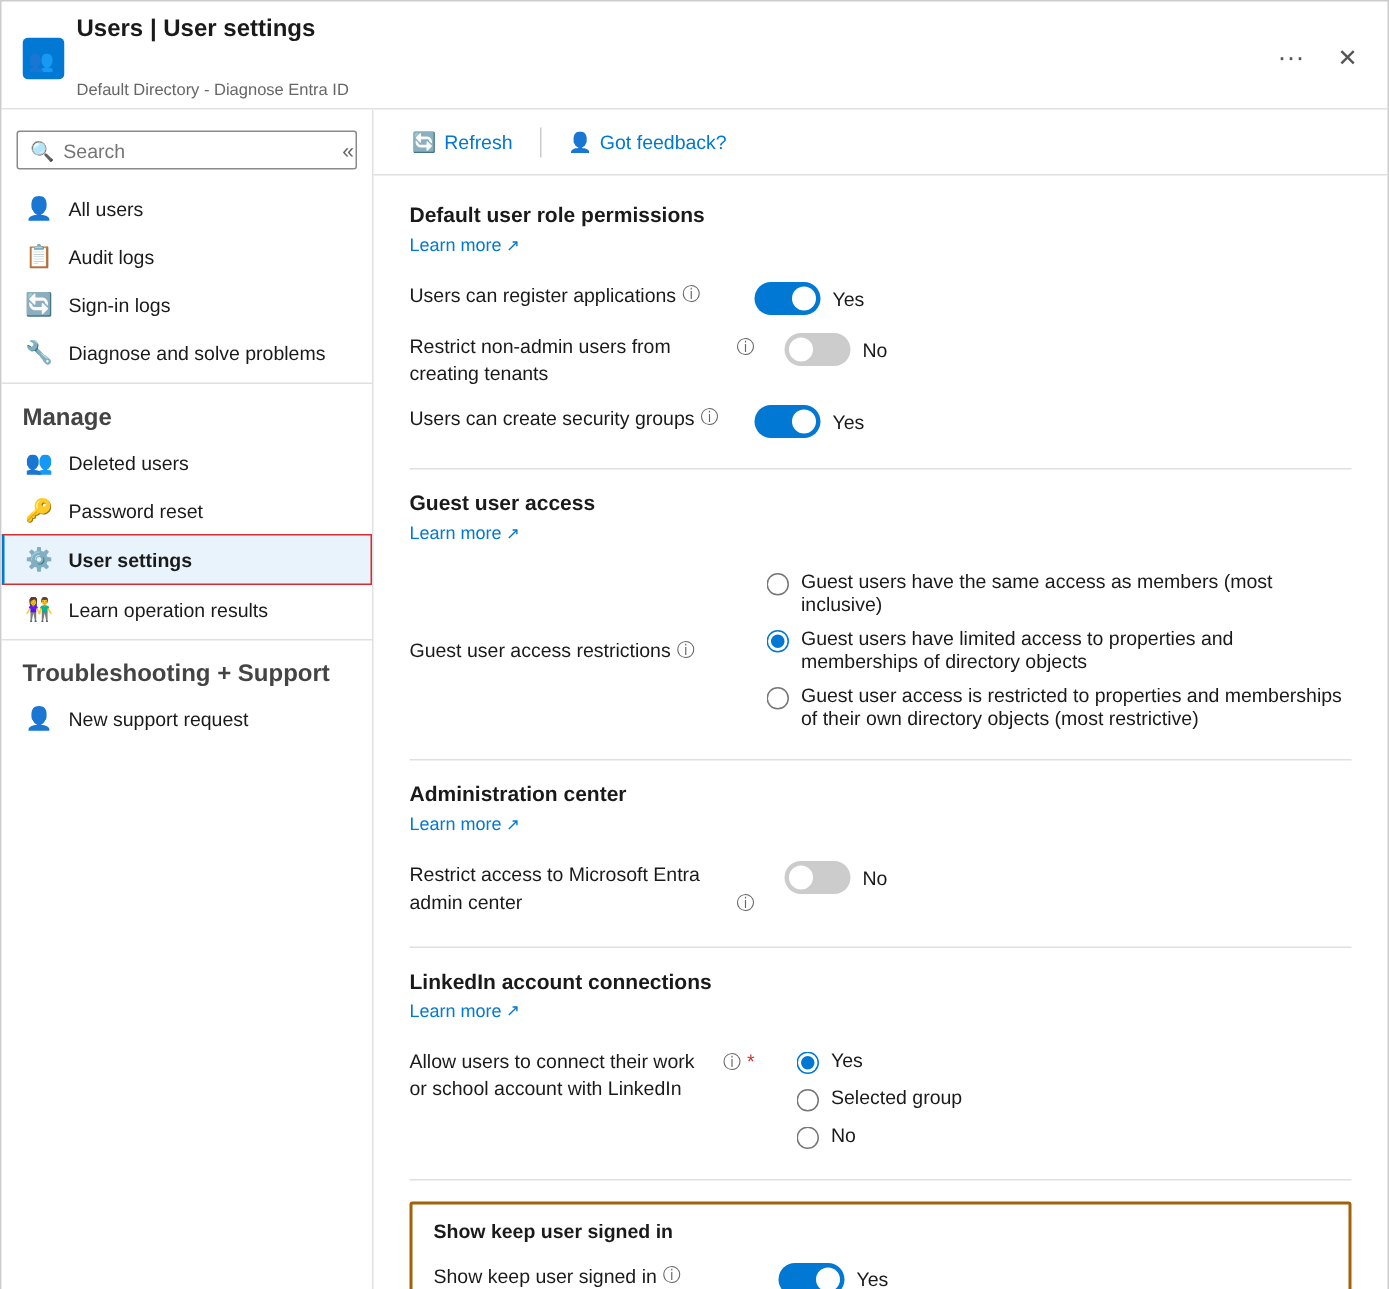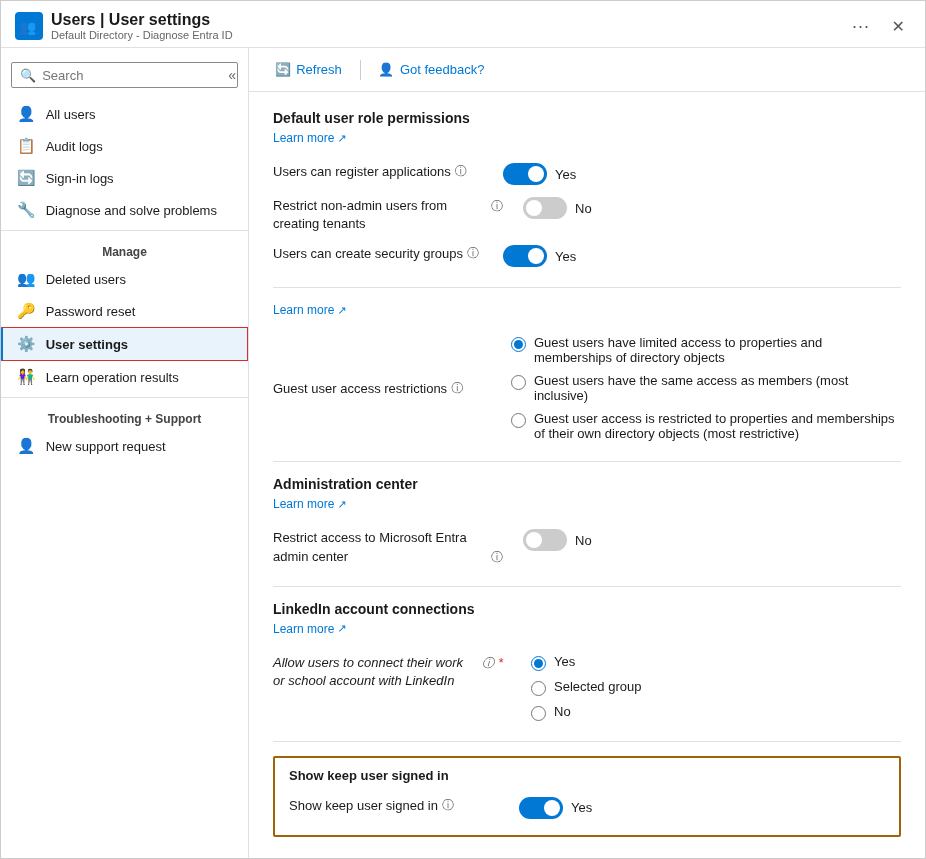--- a/index.html
+++ b/index.html
@@ -1,29 +1,29 @@
 <!DOCTYPE html>
 <html><head>
   <meta charset="utf-8">
   <style>
     * { box-sizing: border-box; margin: 0; padding: 0; }
     body { font-family: 'Segoe UI', Arial, sans-serif; font-size: 13px; color: #1a1a1a; background: #f5f5f5; display: flex; justify-content: center; align-items: center; min-height: 100vh; }
     .window { width: 926px; min-height: 859px; background: #fff; border: 1px solid #ccc; box-shadow: 0 4px 24px rgba(0,0,0,0.18); display: flex; flex-direction: column; position: relative; }
     .title-bar { display: flex; align-items: center; padding: 10px 14px 6px 14px; border-bottom: 1px solid #e0e0e0; gap: 8px; }
-    .title-main { display: flex; flex-direction: column; flex: 1; }
+    .title-main { display: flex; flex-direction: column; flex: 1; gap: 25px; }
     .title-text { font-size: 16px; font-weight: 600; color: #1a1a1a; }
     .title-sub { font-size: 11px; color: #666; }
     .title-dots { font-size: 18px; color: #555; cursor: pointer; margin-right: 8px; }
     .close-btn { font-size: 16px; color: #555; cursor: pointer; background: none; border: none; padding: 2px 6px; }
     .main-layout { display: flex; flex: 1; overflow: hidden; }
     .sidebar { width: 248px; min-width: 248px; border-right: 1px solid #e0e0e0; padding: 10px 0; background: #fff; overflow-y: auto; }
     .collapse-btn { font-size: 14px; color: #666; cursor: pointer; margin-left: 4px; }
     .sidebar-item { display: flex; align-items: center; padding: 7px 14px; gap: 10px; cursor: pointer; color: #1a1a1a; font-size: 13px; border-left: 2px solid transparent; }
     .sidebar-item.active { background: #e8f3fb; border-left: 2px solid #0078d4; font-weight: 600; }
-    .sidebar-section-label { font-size: 12px; font-weight: 600; color: #444; padding: 10px 14px 4px 14px; text-align: center; }
+    .sidebar-section-label { font-size: 16px; font-weight: 600; color: #444; padding: 10px 14px 4px 14px; }
     .sidebar-divider { border: none; border-top: 1px solid #e0e0e0; margin: 4px 0; }
     .icon-blue { color: #0078d4; font-size: 15px; }
     .icon-teal { color: #00b7c3; font-size: 15px; }
     .icon-purple { color: #8764b8; font-size: 15px; }
     .icon-orange { color: #d83b01; font-size: 15px; }
     .icon-yellow { color: #ffb900; font-size: 15px; }
     .icon-green { color: #107c10; font-size: 15px; }
     .icon-gray { color: #666; font-size: 15px; }
     .content { flex: 1; overflow-y: auto; padding: 0; }
     .toolbar { display: flex; align-items: center; padding: 10px 20px; border-bottom: 1px solid #e0e0e0; gap: 12px; }
@@ -176,38 +176,39 @@
             <div class="setting-control">
               <button class="toggle on"></button>
               <span class="toggle-label">Yes</span>
             </div>
           </div>
         </div>
 
         <hr class="section-divider">
 
         <div>
+          <div class="section-title">Guest user access</div>
           <a class="learn-more">
             <span>Learn more</span>
             <span style="font-size:11px;">↗</span>
           </a>
 
           <div class="setting-row" style="align-items:center;">
             <div class="setting-label" style="min-width:210px; display:flex; align-items:center; gap:4px;">
               <span>Guest user access restrictions</span>
               <span class="info-icon">ⓘ</span>
             </div>
             <div class="radio-group" style="margin-left:8px;">
               <label class="radio-option">
+                <input type="radio" name="guest-access" style="">
+                <span>Guest users have the same access as members (most inclusive)</span>
+              </label>
+              <label class="radio-option">
                 <input type="radio" name="guest-access" checked="" style="">
                 <span>Guest users have limited access to properties and memberships of directory objects</span>
-              </label>
-              <label class="radio-option">
-                <input type="radio" name="guest-access" style="">
-                <span>Guest users have the same access as members (most inclusive)</span>
               </label>
               <label class="radio-option">
                 <input type="radio" name="guest-access" style="">
                 <span>Guest user access is restricted to properties and memberships of their own directory objects (most restrictive)</span>
               </label>
             </div>
           </div>
         </div>
 
         <hr class="section-divider">
@@ -234,21 +235,21 @@
         <hr class="section-divider">
 
         <div>
           <div class="section-title">LinkedIn account connections</div>
           <a class="learn-more">
             <span>Learn more</span>
             <span style="font-size:11px;">↗</span>
           </a>
 
           <div class="setting-row" style="align-items:flex-start;">
-            <div class="setting-label" style="min-width:210px; max-width:230px; display:flex; align-items:flex-start; gap:4px; line-height:1.4;font-style:italic;">
+            <div class="setting-label" style="min-width:210px; max-width:230px; display:flex; align-items:flex-start; gap:4px; line-height:1.4;">
               <span>Allow users to connect their work or school account with LinkedIn</span>
               <span class="info-icon" style="flex-shrink:0; margin-top:1px;">ⓘ</span>
               <span class="asterisk">*</span>
             </div>
             <div class="radio-group" style="margin-left:8px;">
               <label class="radio-option">
                 <input type="radio" name="linkedin" checked="" style="">
                 <span>Yes</span>
               </label>
               <label class="radio-option">

